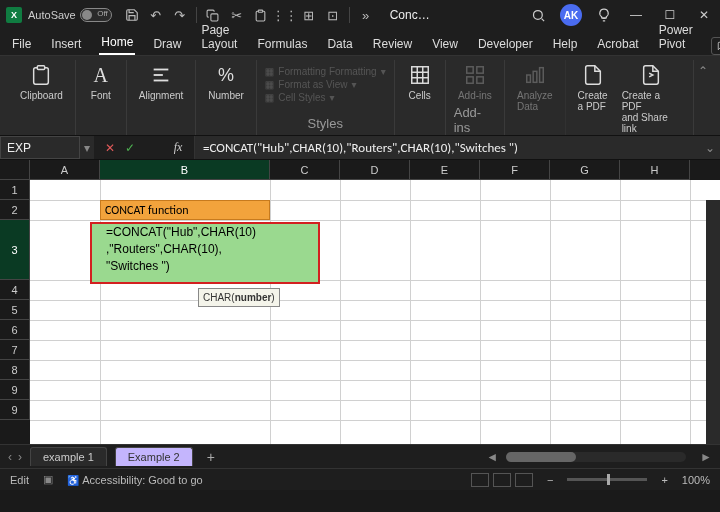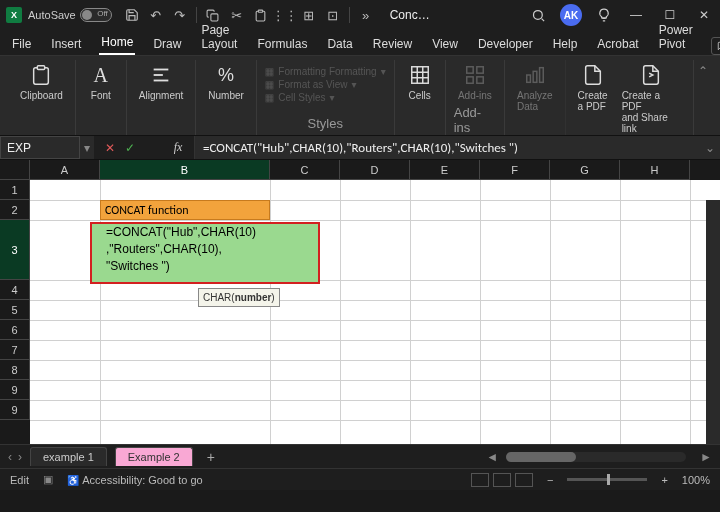--- a/index.html
+++ b/index.html
@@ -76,21 +76,21 @@
 .cell-b3 { position: absolute; left: 70px; top: 40px; width: 210px; height: 60px; color: #000; font-size: 12px; padding: 4px 6px; font-family: Calibri, Arial; line-height: 1.4; pointer-events: none; }
 .tooltip { position: absolute; left: 168px; top: 108px; background: #f4f4ea; border: 1px solid #888; font-size: 10px; padding: 2px 4px; color: #333; font-family: Calibri, Arial; }
 .tooltip b { font-weight: bold; }
 
 .vscroll { position: absolute; right: 0; top: 20px; bottom: 0; width: 14px; background: #2a2a2a; }
 
 
 .sheetbar { height: 24px; background: #1e1e1e; display: flex; align-items: center; padding: 0 8px; gap: 8px; border-top: 1px solid #333; }
 .sheetbar .nav { color: #888; font-size: 12px; display: flex; gap: 6px; }
 .sheet-tab { padding: 3px 12px; font-size: 11px; color: #ccc; background: #2a2a2a; border: 1px solid #444; border-bottom: none; border-radius: 3px 3px 0 0; }
-.sheet-tab.active { background: #f9a8d4; color: #333; }
+.sheet-tab.active { background: #c4b5fd; color: #333; }
 .add-sheet { color: #aaa; font-size: 14px; padding: 0 6px; }
 .sheetbar .flex { flex: 1; }
 .hscroll { width: 180px; height: 10px; background: #2a2a2a; border-radius: 5px; position: relative; margin-right: 6px; }
 .hscroll .thumb { position: absolute; left: 0; width: 70px; top: 0; bottom: 0; background: #666; border-radius: 5px; }
 
 
 .statusbar { height: 22px; background: #1e1e1e; display: flex; align-items: center; padding: 0 10px; gap: 14px; font-size: 11px; color: #bbb; border-top: 1px solid #333; }
 .statusbar .flex { flex: 1; }
 .view-btns { display: flex; gap: 4px; }
 .view-btn { width: 18px; height: 14px; border: 1px solid #555; }

